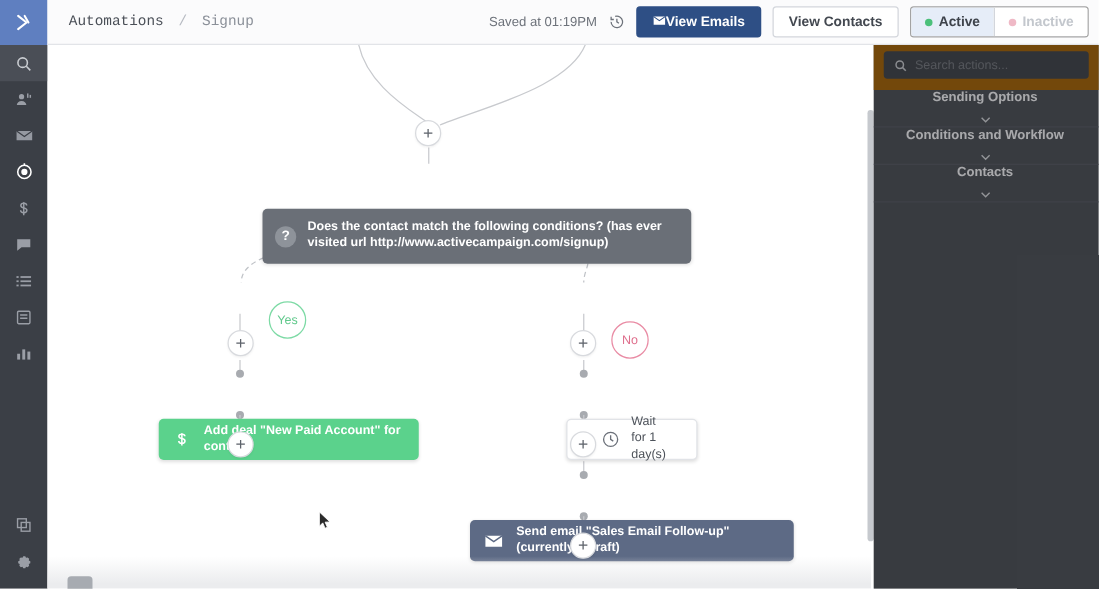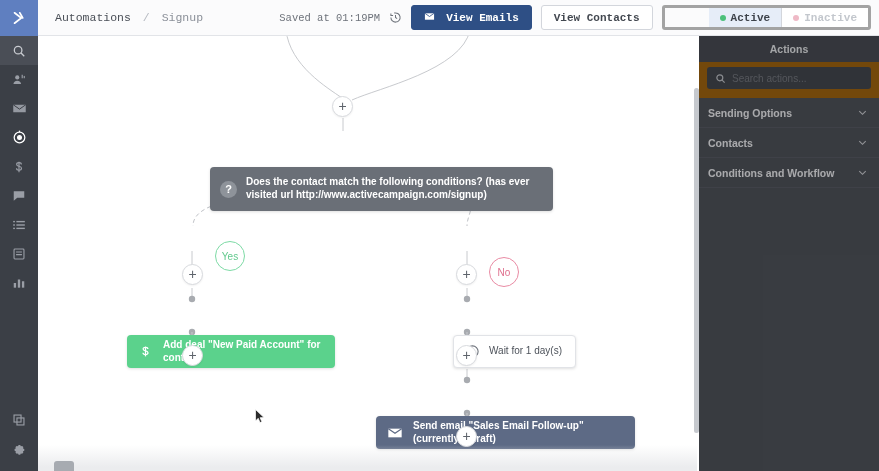--- a/index.html
+++ b/index.html
@@ -33,32 +33,32 @@
   
   #header {
     position: absolute; left: 38px; top: 0; width: 841px; height: 36px;
     background: #fbfbfc; border-bottom: 1px solid #e2e4e8;
     display: flex; align-items: center;
   }
   #breadcrumb { margin-left: 17px; font-size: 11.5px; color: #4a4f57; white-space: nowrap; font-family: Liberation Mono, monospace; }
   #breadcrumb .crumb-sep { color: #b6bac1; margin: 0 5px; }
   #breadcrumb .crumb-current { color: #8b9099; }
   #header-right {
-    margin-left: auto; display: flex; align-items: center; gap: 9px; padding-right: 8px; font-family: Liberation Mono, monospace;
+    margin-left: auto; display: flex; align-items: center; gap: 9px; padding-right: 8px;
   }
   #saved-text { font-size: 10.5px; color: #6d727a; white-space: nowrap; }
   #history-icon { color: #6d727a; display: flex; align-items: center; }
   .hbtn {
     height: 25px; border-radius: 3px; font-size: 11px; font-weight: bold;
-    display: flex; align-items: center; justify-content: center; gap: 11px;
+    display: flex; align-items: center; justify-content: center; gap: 0;
     padding: 0 12px; white-space: nowrap; cursor: pointer;
   }
   #view-emails-btn { background: #2e4f85; color: #fff; border: 1px solid #2e4f85; }
   #view-contacts-btn { background: #fff; color: #434850; border: 1px solid #d3d6dc; }
-  #status-toggle { display: flex; height: 25px; border: 3px solid #a3a3a3; border-radius: 3px; overflow: hidden; padding-left: 44px; }
+  #status-toggle { display: flex; height: 25px; border: 1px solid #a3a3a3; border-radius: 3px; overflow: hidden; }
   .toggle-seg {
     display: flex; align-items: center; gap: 5px; padding: 0 11px;
     font-size: 11px; font-weight: bold; cursor: pointer;
   }
   .toggle-seg.sel { background: #e6edf8; color: #3e434b; }
   .toggle-seg.unsel { background: #fff; color: #c3c7cd; border-left: 1px solid #d3d6dc; }
   .dot { width: 6px; height: 6px; border-radius: 50%; display: inline-block; }
 
   
   #canvas {
@@ -107,22 +107,22 @@
   #condition-node .btext { font-weight: bold; font-size: 10px; }
 
   #deal-node {
     left: 89px; top: 299px; width: 208px; height: 33px;
     background: #5bd28c; color: #fff; padding: 0 10px;
   }
   #deal-node .bicon { width: 17px; color:#fff; font-size: 14px; font-weight: bold; margin-right: 9px; }
   #deal-node .btext { font-weight: bold; font-size: 10px; }
 
   #wait-node {
-    left: 415px; top: 299px; width: 123px; height: 33px;
-    background: #ffffff; color: #4d525a; border: 1px solid #e1e3e7; padding: 0 10px;
+    left: 415px; top: 299px; width: 105px; height: 33px;
+    background: #ffffff; color: #4d525a; border: 1px solid #e1e3e7; padding: 0 26px;
   }
   #wait-node .bicon { width: 17px; margin-right: 8px; color: #6b7079; }
   #wait-node .btext { font-size: 10px; }
 
   #email-node {
     left: 338px; top: 380px; width: 259px; height: 33px;
     background: #5d6a85; color: #fff; padding: 0 10px;
   }
   #email-node .bicon { width: 18px; margin-right: 9px; color: #fff; }
   #email-node .btext { font-weight: bold; font-size: 10px; }
@@ -150,21 +150,21 @@
   #actions-search-wrap { padding: 5px 8px 9px 8px; background: #a16207; }
   #actions-search {
     height: 22px; background: #3f4349; border-radius: 3px;
     display: flex; align-items: center; gap: 6px; padding: 0 8px;
   }
   #actions-search .sicon { color: #c3c6ca; display: flex; }
   #actions-search .sph { font-size: 10px; color: #73777d; }
   .accordion-row {
     height: 30px; display: flex; align-items: center; justify-content: space-between;
     padding: 0 11px 0 9px; color: #f0f1f3; font-size: 10.5px; font-weight: bold;
-    border-bottom: 1px solid #545860; cursor: pointer;
+    border-bottom: 1px solid #545860; cursor: pointer; flex-direction: column;
   }
   .accordion-row .chev { color: #cfd1d5; display: flex; }
   #panel-dim {
     position: absolute; left: 0; top: 0; width: 180px; height: 435px;
     background: rgba(20,20,22,0.32); pointer-events: none;
   }
 </style>
 </head>
 <body>
 
@@ -425,21 +425,20 @@
         </svg>
     </div>
 
     <div id="canvas-fade"></div>
   </div>
 
   <div id="canvas-scrollbar"></div>
   <div id="bottom-chip"></div>
 
   <div id="actions-panel">
-    <div id="actions-header">Actions</div>
     <div id="actions-search-wrap">
       <div id="actions-search">
         <span class="sicon">
           <svg width="11" height="11" viewBox="0 0 24 24" fill="none" stroke="currentColor" stroke-width="2.6">
               <circle cx="10.5" cy="10.5" r="6.5"></circle>
               <path d="M15.5 15.5 L21 21"></path>
             </svg>
         </span>
         <span class="sph">Search actions...</span>
       </div>
@@ -447,32 +446,32 @@
 
     <div class="accordion-row">
       <span>Sending Options</span>
       <span class="chev">
         <svg width="11" height="11" viewBox="0 0 24 24" fill="none" stroke="currentColor" stroke-width="2.4">
             <path d="M5 9l7 7 7-7"></path>
           </svg>
       </span>
     </div>
     <div class="accordion-row">
+      <span>Conditions and Workflow</span>
+      <span class="chev">
+        <svg width="11" height="11" viewBox="0 0 24 24" fill="none" stroke="currentColor" stroke-width="2.4">
+            <path d="M5 9l7 7 7-7"></path>
+          </svg>
+      </span>
+    </div>
+    <div class="accordion-row">
       <span>Contacts</span>
       <span class="chev">
         <svg width="11" height="11" viewBox="0 0 24 24" fill="none" stroke="currentColor" stroke-width="2.4">
             <path d="M5 9l7 7 7-7"></path>
           </svg>
       </span>
     </div>
-    <div class="accordion-row">
-      <span>Conditions and Workflow</span>
-      <span class="chev">
-        <svg width="11" height="11" viewBox="0 0 24 24" fill="none" stroke="currentColor" stroke-width="2.4">
-            <path d="M5 9l7 7 7-7"></path>
-          </svg>
-      </span>
-    </div>
 
     <div id="panel-dim"></div>
   </div>
 
 </div>
 
 </body></html>

